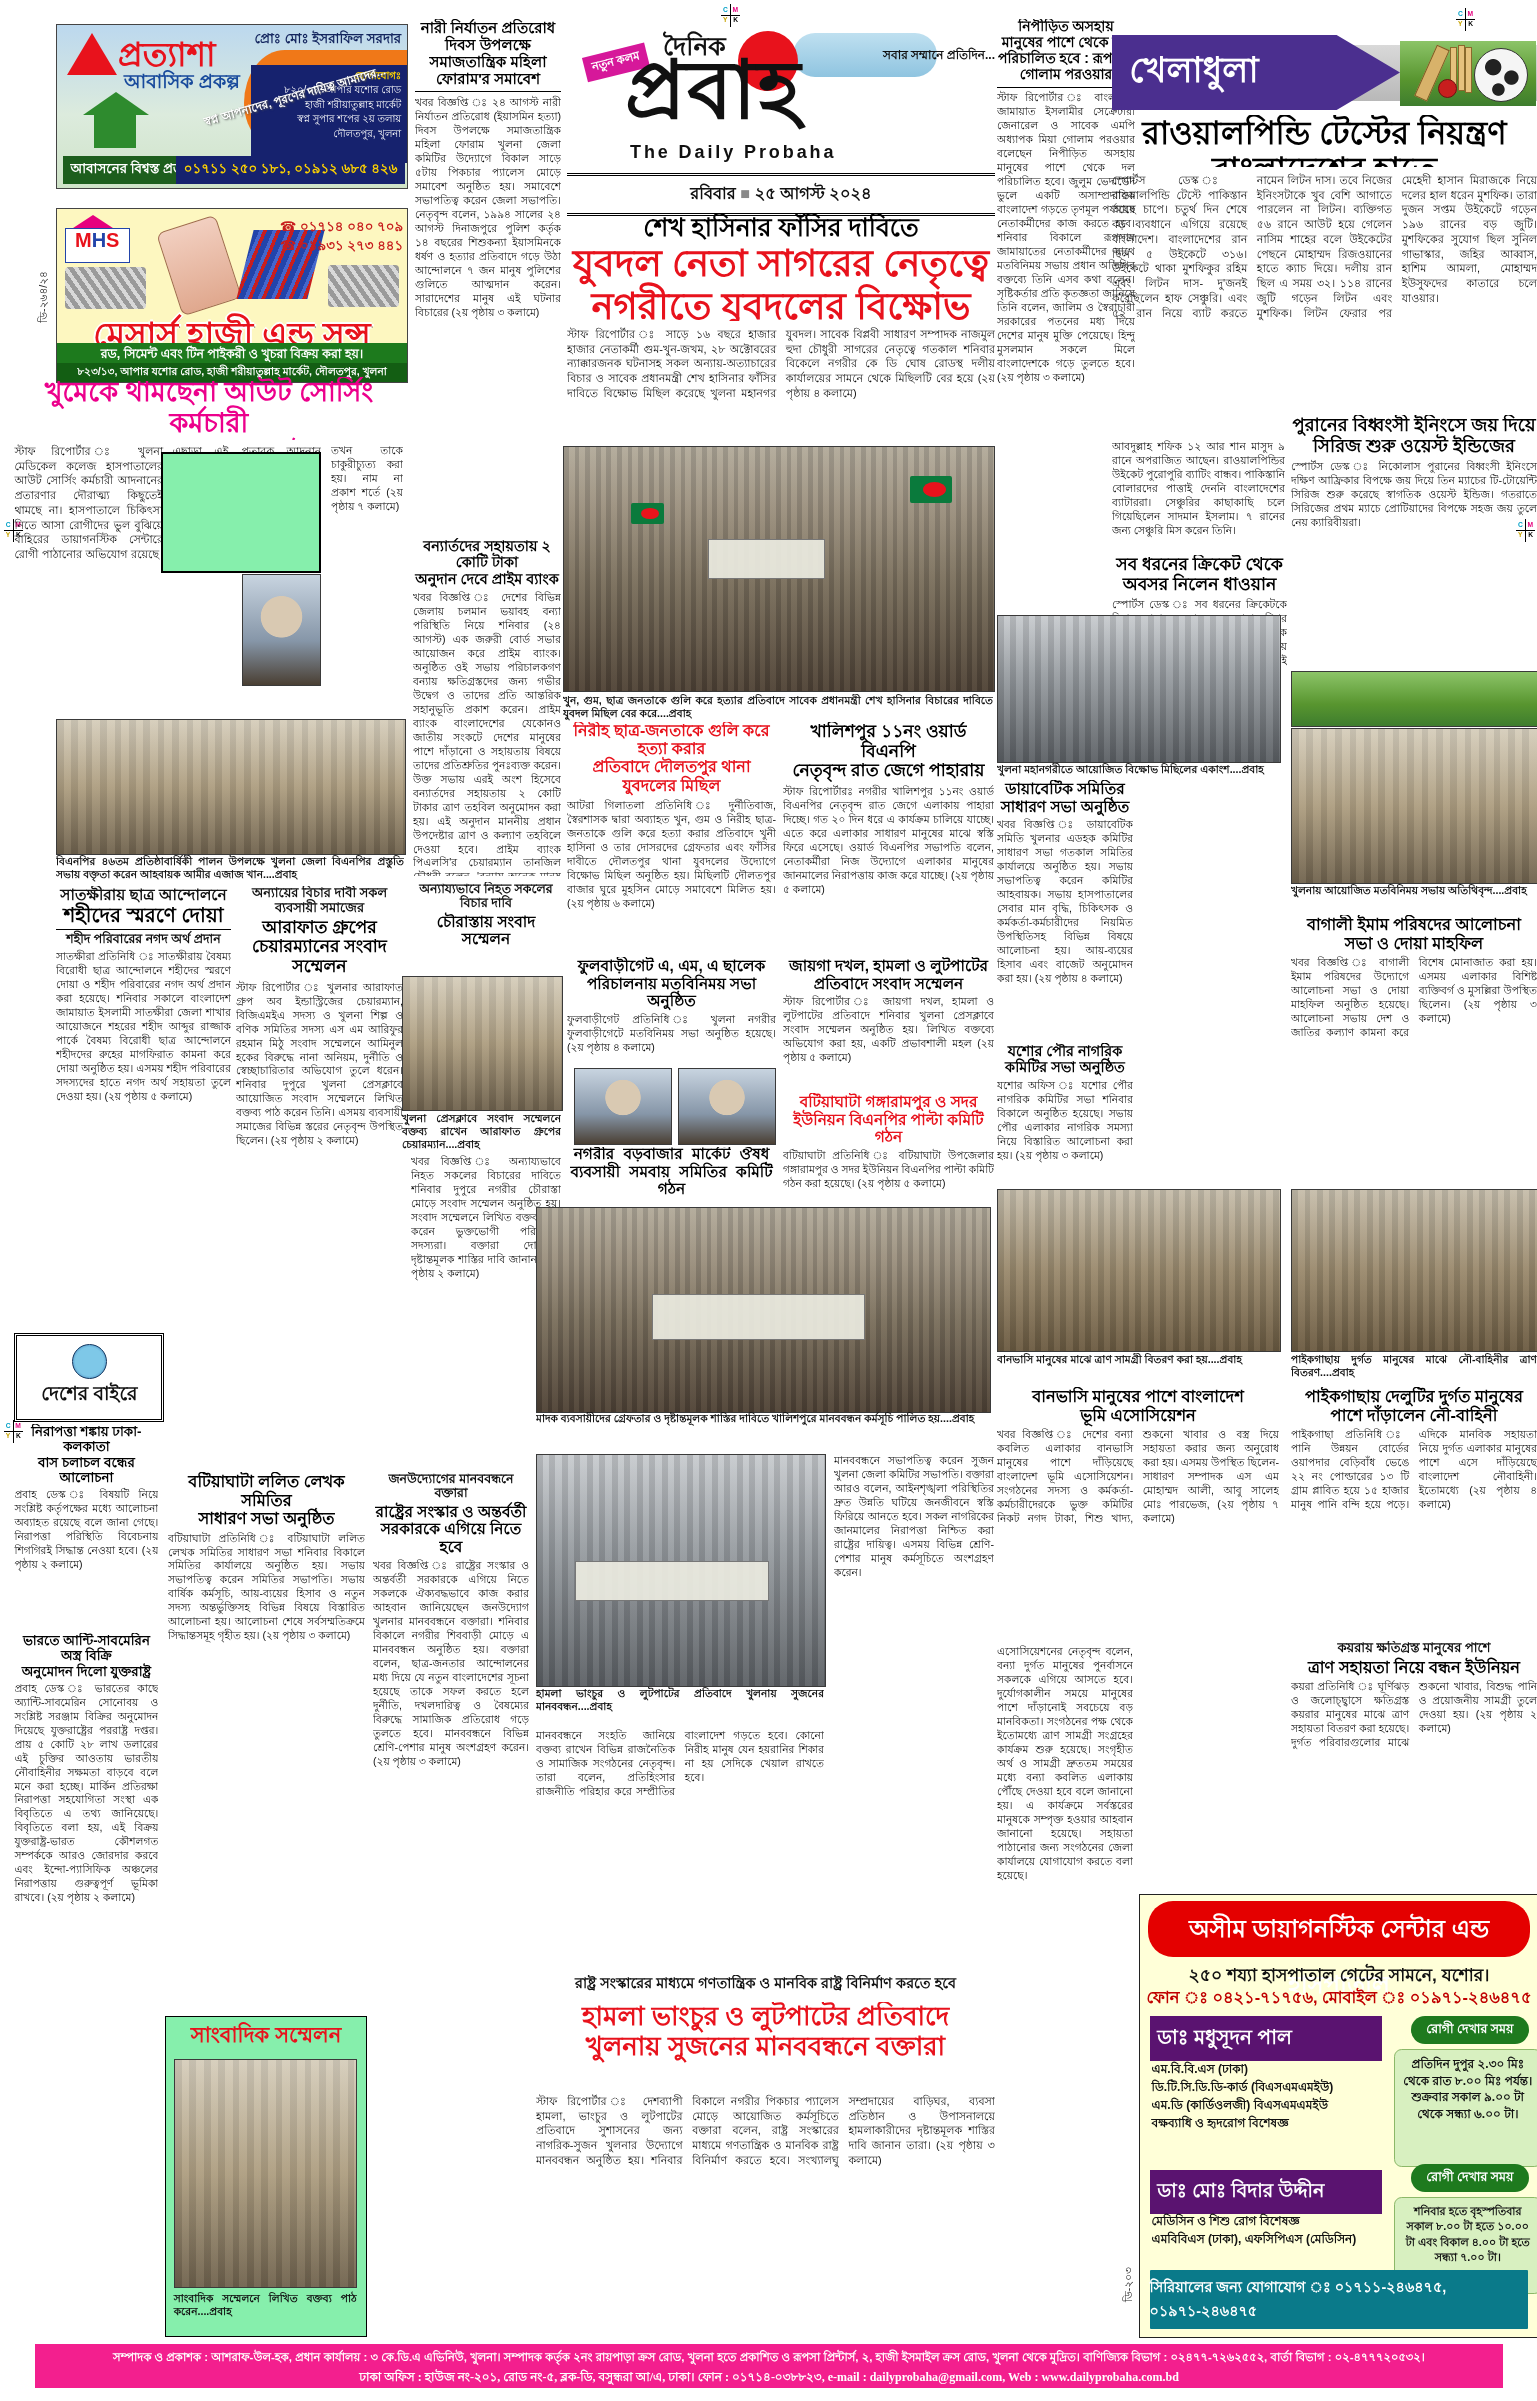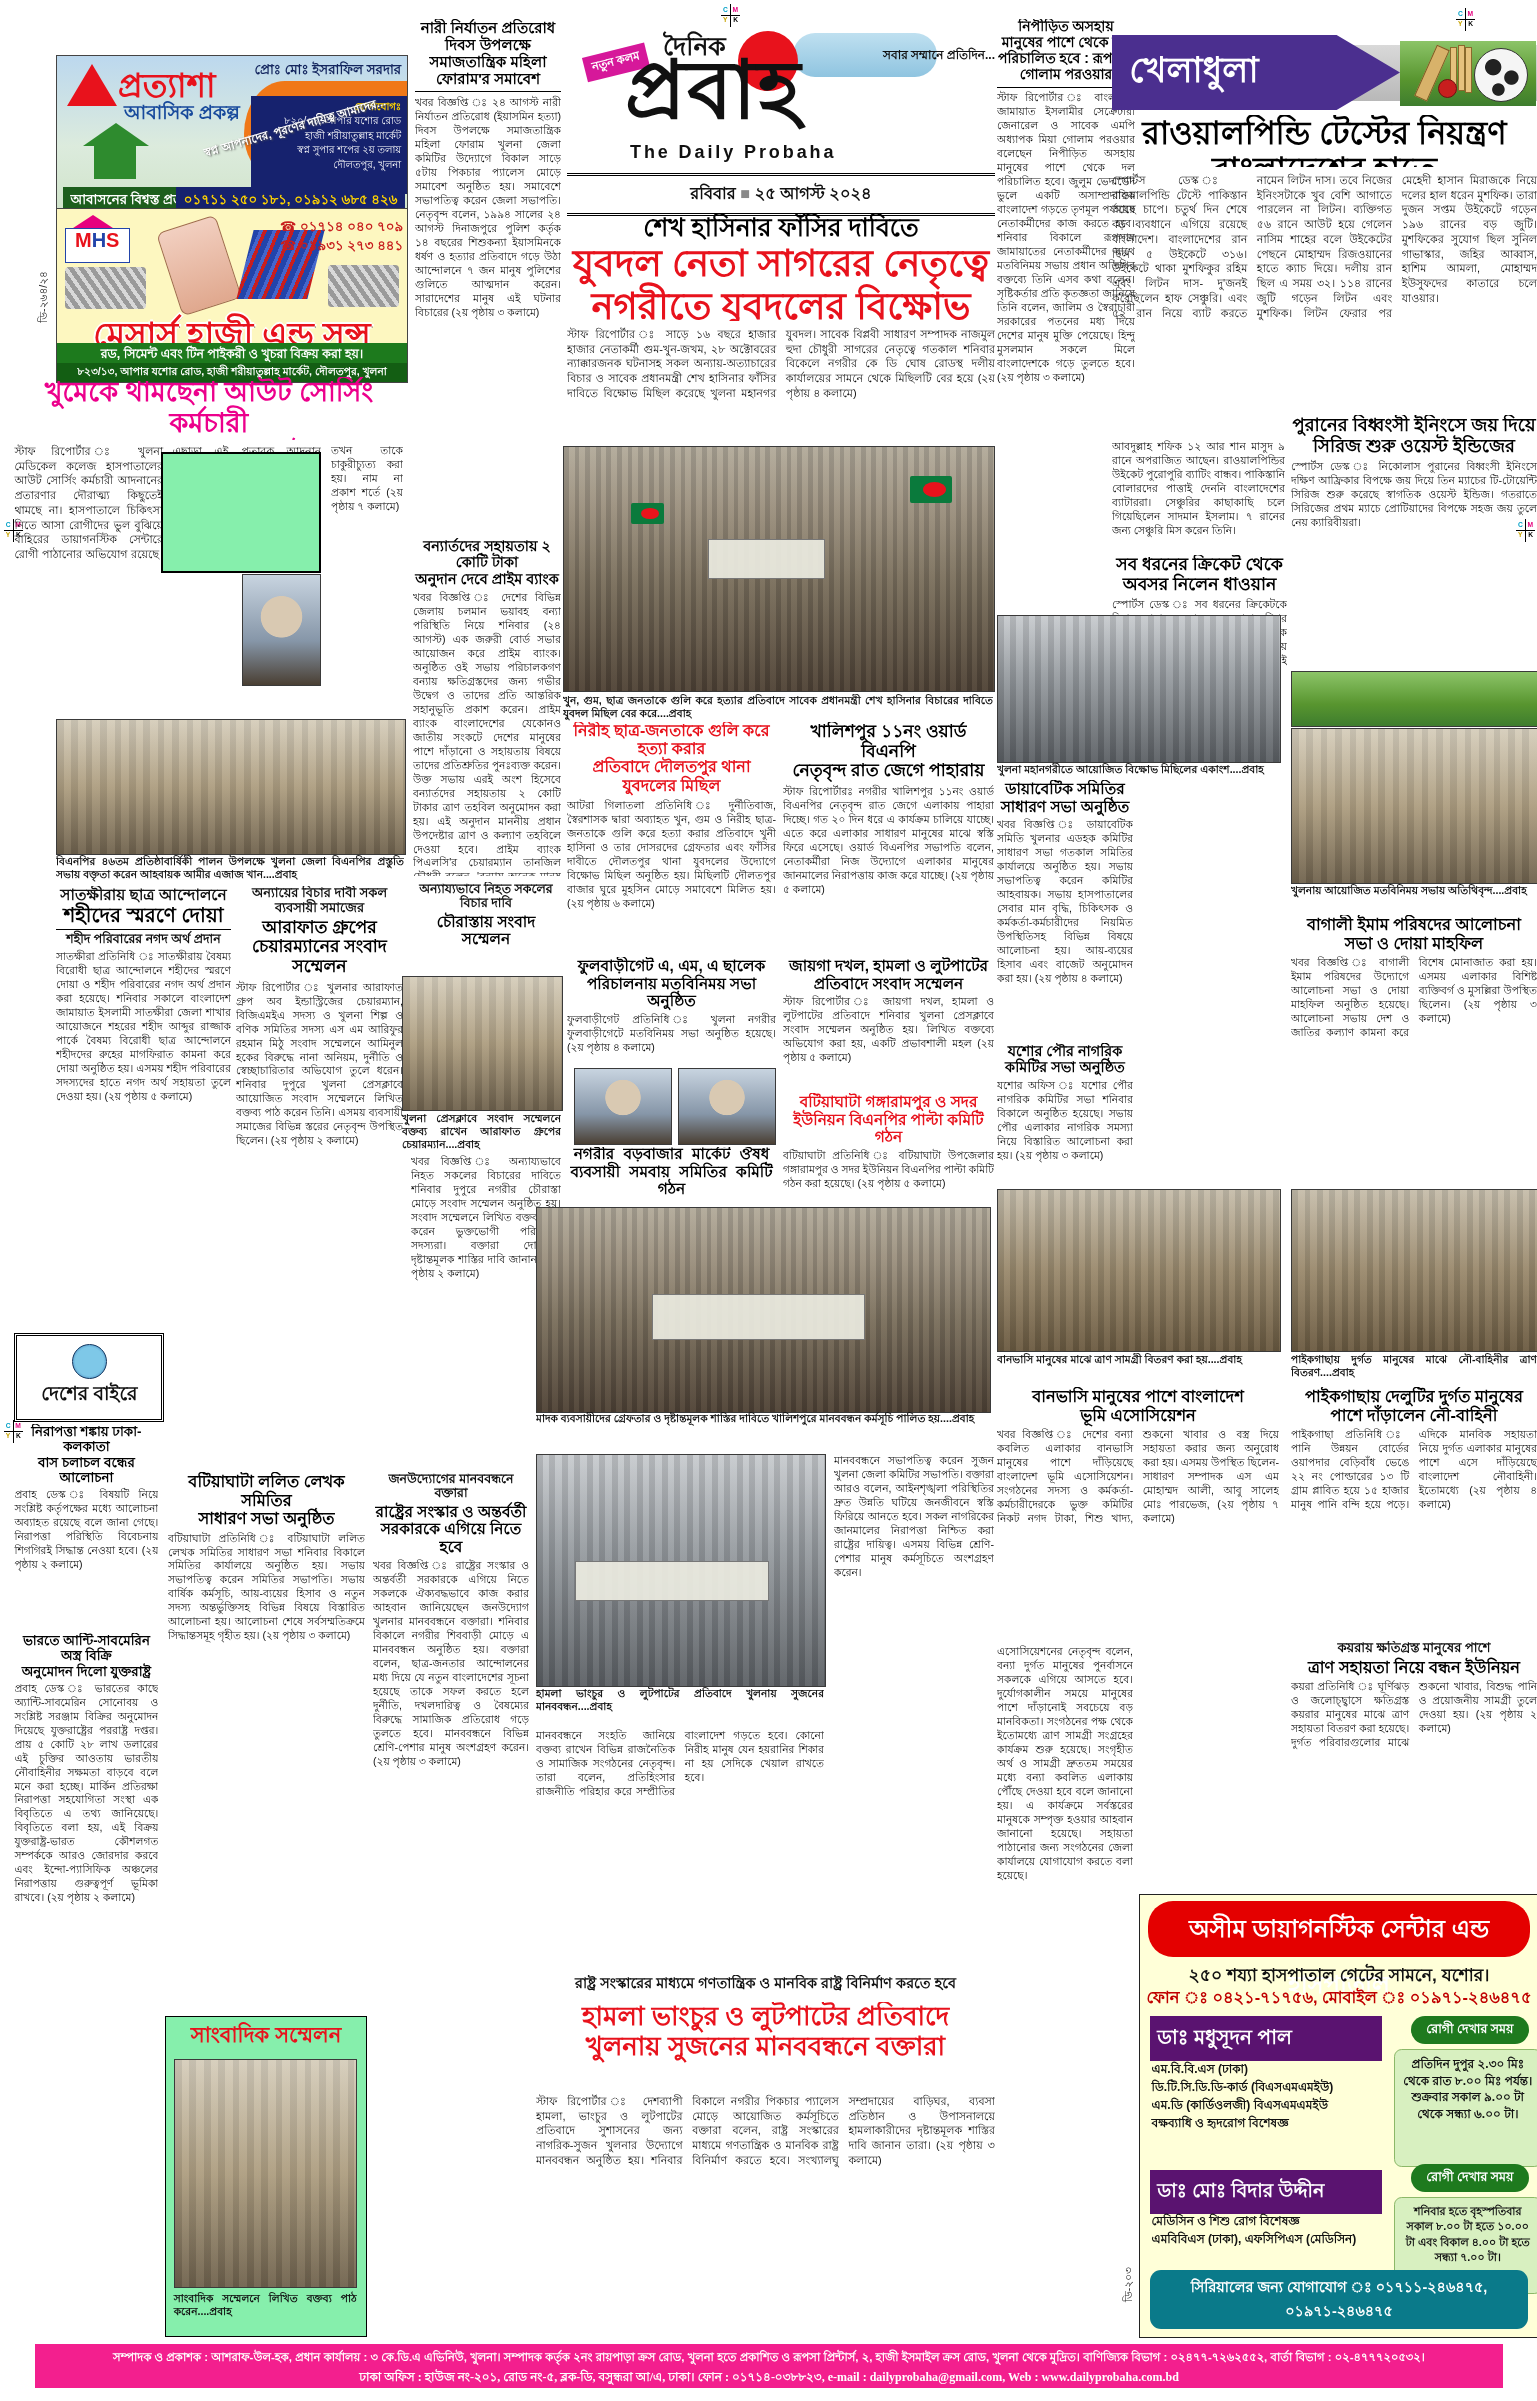--- a/index.html
+++ b/index.html
@@ -83,21 +83,21 @@
      text-shadow:-1.9px 0 #fff,1.9px 0 #fff,0 -1.9px #fff,0 1.9px #fff,1px 1px 0 #333;}
   .mhs-green{position:absolute;background:#1d7a1d;color:#fff;font-weight:bold;text-align:center;}
   .oshim{background:#ffffd8;border:1.9px solid #222;}
   .oshim-banner{position:absolute;background:#e40000;border-radius:25px;color:#fff;
      font-weight:bold;text-align:center;}
   .doc-banner{position:absolute;background:#5a1370;color:#fff;font-weight:bold;padding:5.8px 7.7px;}
   .hours-pill{position:absolute;background:#1e7a1e;color:#fff;font-weight:bold;border-radius:15.4px;
      text-align:center;font-size:12.5px;padding:3.8px 5.8px;}
   .hours-box{position:absolute;background:#d8f0c0;border:1px solid #8cb868;border-radius:7.7px;
      font-size:12px;font-weight:bold;text-align:center;line-height:1.4;padding:5.8px;}
-  .serial{position:absolute;background:#0a7a8a;color:#fff;font-weight:bold;text-align:center;border-radius:11px;}
+  .serial{position:absolute;background:#0a7a8a;color:#fff;font-weight:bold;border-radius:1px;}
   .quals{font-size:12px;font-weight:bold;line-height:1.5;white-space:pre-line;}
   
   .db-box{border:3.8px double #000;text-align:center;}
   .globe{display:inline-block;width:33px;height:33px;border-radius:50%;vertical-align:middle;
      background:radial-gradient(circle at 50% 50%,#7ec8e8 0 60%,#2a6ab0 100%);
      background-image:linear-gradient(#1a4a80,#1a4a80) 50% 0/1.9px 100% ,linear-gradient(#1a4a80,#1a4a80) 0 50%/100% 1.9px,
        radial-gradient(circle at 50% 50%,#7ec8e8 0 60%,#2a6ab0 100%);background-repeat:no-repeat;border:1px solid #13365e;}
   .frame{border:1.9px solid #000;background:#86efac;}
   .footerbar{position:absolute;background:#f31f8e;color:#fff;text-align:center;}
   .footerbar .l1{font-size:11.5px;font-weight:bold;padding-top:4.8px;}
@@ -136,21 +136,21 @@
     <span class="rm-y">Y</span>
     <span class="rm-k">K</span>
   </div>
 <div class="regmark" style="left:3.8px;top:1420px;">
     <span class="rm-c">C</span>
     <span class="rm-m">M</span>
     <span class="rm-y">Y</span>
     <span class="rm-k">K</span>
   </div>
 
-<div class="ad prott" style="left:56px;top:55px;width:350px;height:163px;">
+<div class="ad prott" style="left:56px;top:24px;width:350px;height:163px;">
   <div class="prott-tri" style="left:9.6px;top:7.7px;"></div>
   <div style="position:absolute;left:61px;top:3.8px;color:#e8121c;font-size:33px;font-weight:bold;">প্রত্যাশা</div>
   <div style="position:absolute;left:67px;top:42px;color:#184a9c;font-size:19px;font-weight:bold;">আবাসিক প্রকল্প</div>
   <div style="position:absolute;right:5.8px;top:3.8px;color:#13255e;font-size:13.4px;font-weight:bold;">প্রোঃ মোঃ ইসরাফিল সরদার</div>
   <div class="prott-swoosh" style="right:0;top:25px;width:163px;height:106px;"></div>
   <div class="prott-panel" style="right:0;top:40px;width:144px;height:90px;font-size:10px;text-align:right;padding:3.8px 5.8px;line-height:1.45;">
     <div style="color:#ffd400;font-weight:bold;">যোগাযোগঃ</div>
     <div>৮২০/০৪, আপার যশোর রোড</div>
     <div>হাজী শরীয়াতুল্লাহ মার্কেট</div>
     <div>স্বপ্ন সুপার শপের ২য় তলায়</div>

